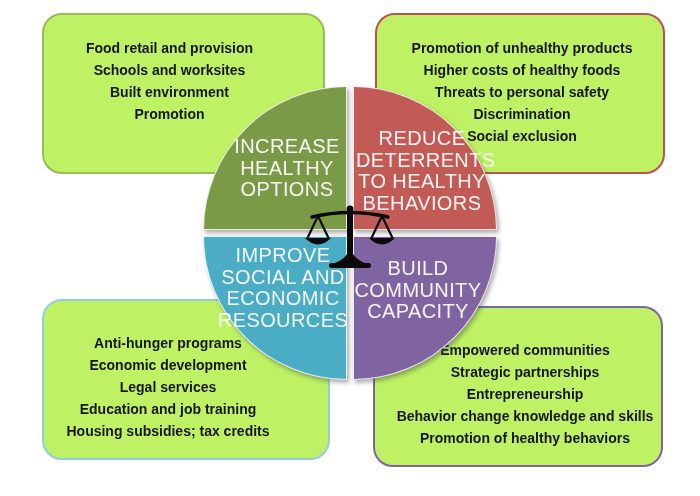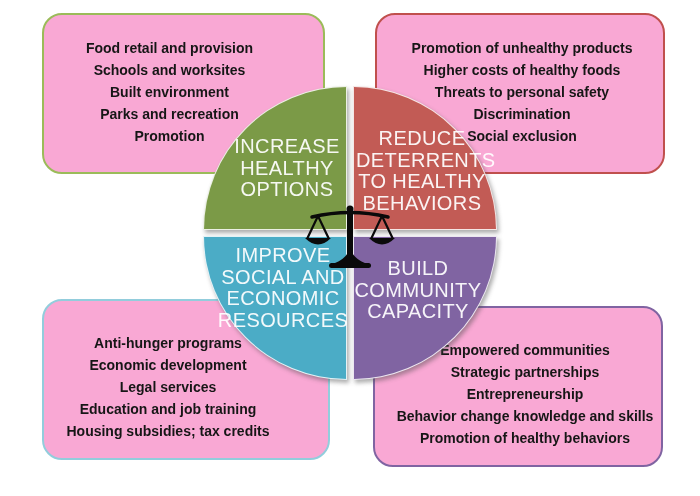--- a/index.html
+++ b/index.html
@@ -2,21 +2,21 @@
 <html><head>
 <meta charset="utf-8">
 <style>
   html,body{margin:0;padding:0;background:#ffffff;}
   .canvas{
     position:relative;width:700px;height:496px;background:#ffffff;
     font-family:"Liberation Sans",sans-serif;overflow:hidden;
   }
   
   .info-box{
-    position:absolute;background:#f9a8d4;border:2px solid #15803d;
+    position:absolute;background:#bef264;border:2px solid #15803d;
     border-radius:20px;box-sizing:border-box;z-index:1;
   }
   .info-box .box-item{
     font-size:14px;font-weight:bold;line-height:22px;text-align:center;
     color:#161616;white-space:nowrap;
   }
   .box-tl{left:42px;top:13px;width:283px;height:161px;padding:22px 32px 0 4px;}
   .box-tr{left:375px;top:13px;width:290px;height:161px;padding:22px 12px 0 16px;}
   .box-bl{left:42px;top:299px;width:288px;height:161px;padding:31px 40px 0 4px;}
   .box-br{left:373px;top:306px;width:290px;height:161px;padding:31px 0 17px 14px;}
@@ -45,21 +45,20 @@
 </style>
 </head>
 <body>
 
 <div class="canvas">
 
   <div class="info-box box-tl" style="border-color: rgb(155, 187, 89);">
     <div class="box-item">Food retail and provision</div>
     <div class="box-item">Schools and worksites</div>
     <div class="box-item">Built environment</div>
-    <div class="box-item">Parks and recreation</div>
     <div class="box-item">Promotion</div>
   </div>
 
   <div class="info-box box-tr" style="border-color: rgb(192, 80, 77);">
     <div class="box-item">Promotion of unhealthy products</div>
     <div class="box-item">Higher costs of healthy foods</div>
     <div class="box-item">Threats to personal safety</div>
     <div class="box-item">Discrimination</div>
     <div class="box-item">Social exclusion</div>
   </div>

